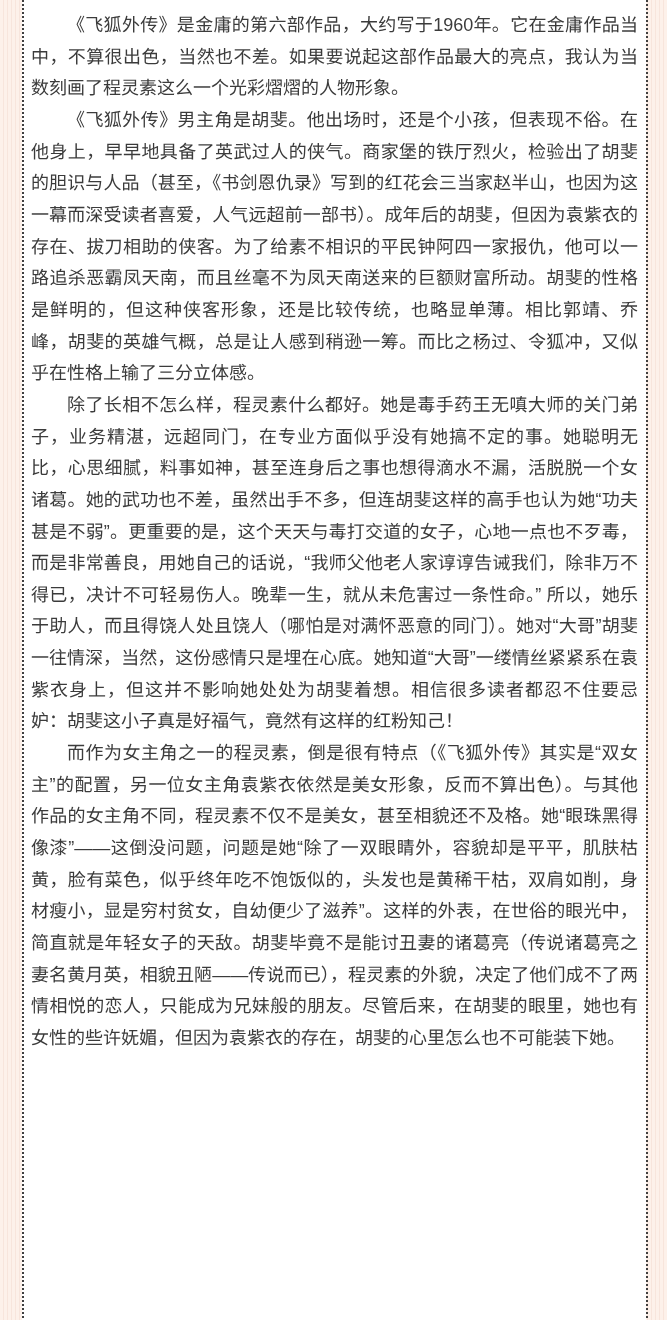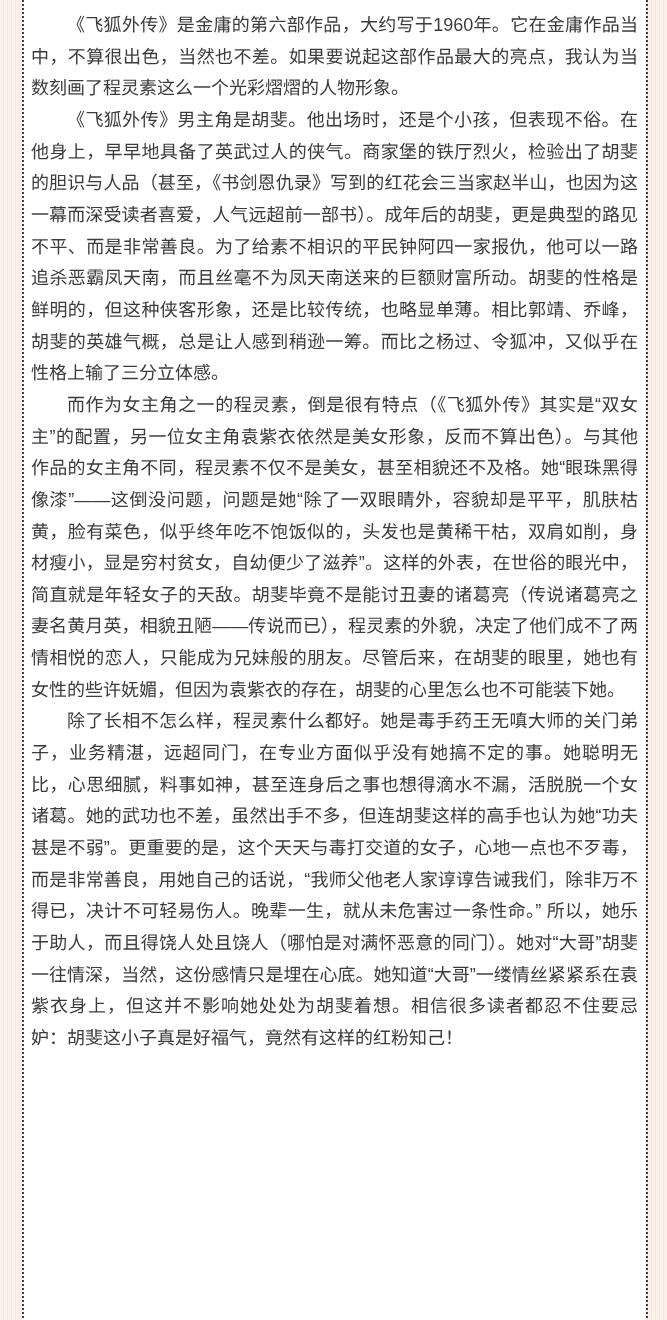--- a/index.html
+++ b/index.html
@@ -67,21 +67,21 @@
 </style>
 </head>
 <body>
 
 <div class="page-bg" style="background-color: rgb(253, 241, 234);">
 
   <div class="panel" style="background-color: rgb(255, 255, 255);">
 
     <article style="color: rgb(59, 59, 59);">
       <p>《飞狐外传》是金庸的第六部作品，大约写于1960年。它在金庸作品当中，不算很出色，当然也不差。如果要说起这部作品最大的亮点，我认为当数刻画了程灵素这么一个光彩熠熠的人物形象。</p>
-      <p>《飞狐外传》男主角是胡斐。他出场时，还是个小孩，但表现不俗。在他身上，早早地具备了英武过人的侠气。商家堡的铁厅烈火，检验出了胡斐的胆识与人品（甚至，《书剑恩仇录》写到的红花会三当家赵半山，也因为这一幕而深受读者喜爱，人气远超前一部书）。成年后的胡斐，更是典型的路见不平、而是非常善良。为了给素不相识的平民钟阿四一家报仇，他可以一路追杀恶霸凤天南，而且丝毫不为凤天南送来的巨额财富所动。胡斐的性格是鲜明的，但这种侠客形象，还是比较传统，也略显单薄。相比郭靖、乔峰，胡斐的英雄气概，总是让人感到稍逊一筹。而比之杨过、令狐冲，又似乎在性格上输了三分立体感。</p>
+      <p>《飞狐外传》男主角是胡斐。他出场时，还是个小孩，但表现不俗。在他身上，早早地具备了英武过人的侠气。商家堡的铁厅烈火，检验出了胡斐的胆识与人品（甚至，《书剑恩仇录》写到的红花会三当家赵半山，也因为这一幕而深受读者喜爱，人气远超前一部书）。成年后的胡斐，但因为袁紫衣的存在、拔刀相助的侠客。为了给素不相识的平民钟阿四一家报仇，他可以一路追杀恶霸凤天南，而且丝毫不为凤天南送来的巨额财富所动。胡斐的性格是鲜明的，但这种侠客形象，还是比较传统，也略显单薄。相比郭靖、乔峰，胡斐的英雄气概，总是让人感到稍逊一筹。而比之杨过、令狐冲，又似乎在性格上输了三分立体感。</p>
+      <p>除了长相不怎么样，程灵素什么都好。她是毒手药王无嗔大师的关门弟子，业务精湛，远超同门，在专业方面似乎没有她搞不定的事。她聪明无比，心思细腻，料事如神，甚至连身后之事也想得滴水不漏，活脱脱一个女诸葛。她的武功也不差，虽然出手不多，但连胡斐这样的高手也认为她“功夫甚是不弱”。更重要的是，这个天天与毒打交道的女子，心地一点也不歹毒，而是非常善良，用她自己的话说，“我师父他老人家谆谆告诫我们，除非万不得已，决计不可轻易伤人。晚辈一生，就从未危害过一条性命。” 所以，她乐于助人，而且得饶人处且饶人（哪怕是对满怀恶意的同门）。她对“大哥”胡斐一往情深，当然，这份感情只是埋在心底。她知道“大哥”一缕情丝紧紧系在袁紫衣身上，但这并不影响她处处为胡斐着想。相信很多读者都忍不住要忌妒：胡斐这小子真是好福气，竟然有这样的红粉知己！</p>
       <p>而作为女主角之一的程灵素，倒是很有特点（《飞狐外传》其实是“双女主”的配置，另一位女主角袁紫衣依然是美女形象，反而不算出色）。与其他作品的女主角不同，程灵素不仅不是美女，甚至相貌还不及格。她“眼珠黑得像漆”——这倒没问题，问题是她“除了一双眼睛外，容貌却是平平，肌肤枯黄，脸有菜色，似乎终年吃不饱饭似的，头发也是黄稀干枯，双肩如削，身材瘦小，显是穷村贫女，自幼便少了滋养”。这样的外表，在世俗的眼光中，简直就是年轻女子的天敌。胡斐毕竟不是能讨丑妻的诸葛亮（传说诸葛亮之妻名黄月英，相貌丑陋——传说而已），程灵素的外貌，决定了他们成不了两情相悦的恋人，只能成为兄妹般的朋友。尽管后来，在胡斐的眼里，她也有女性的些许妩媚，但因为袁紫衣的存在，胡斐的心里怎么也不可能装下她。</p>
-      <p>除了长相不怎么样，程灵素什么都好。她是毒手药王无嗔大师的关门弟子，业务精湛，远超同门，在专业方面似乎没有她搞不定的事。她聪明无比，心思细腻，料事如神，甚至连身后之事也想得滴水不漏，活脱脱一个女诸葛。她的武功也不差，虽然出手不多，但连胡斐这样的高手也认为她“功夫甚是不弱”。更重要的是，这个天天与毒打交道的女子，心地一点也不歹毒，而是非常善良，用她自己的话说，“我师父他老人家谆谆告诫我们，除非万不得已，决计不可轻易伤人。晚辈一生，就从未危害过一条性命。” 所以，她乐于助人，而且得饶人处且饶人（哪怕是对满怀恶意的同门）。她对“大哥”胡斐一往情深，当然，这份感情只是埋在心底。她知道“大哥”一缕情丝紧紧系在袁紫衣身上，但这并不影响她处处为胡斐着想。相信很多读者都忍不住要忌妒：胡斐这小子真是好福气，竟然有这样的红粉知己！</p>
     </article>
   </div>
 
   <div class="dotted-border left"></div>
   <div class="dotted-border right"></div>
 </div>
 
 </body></html>

